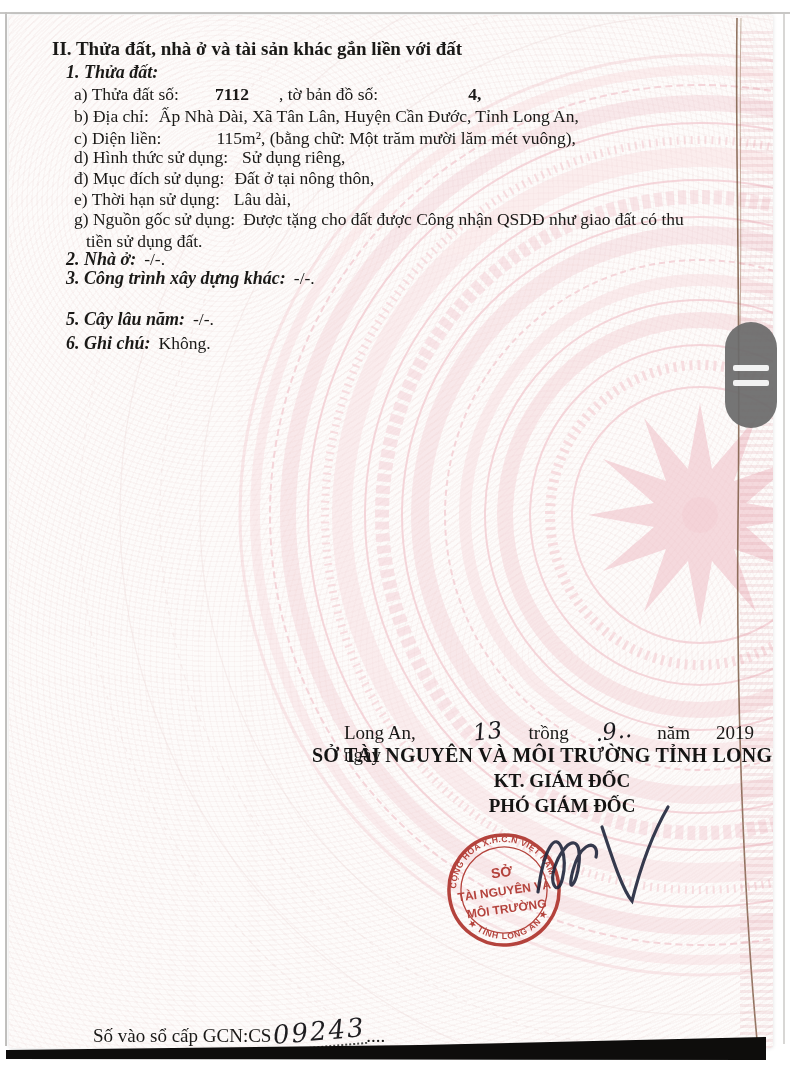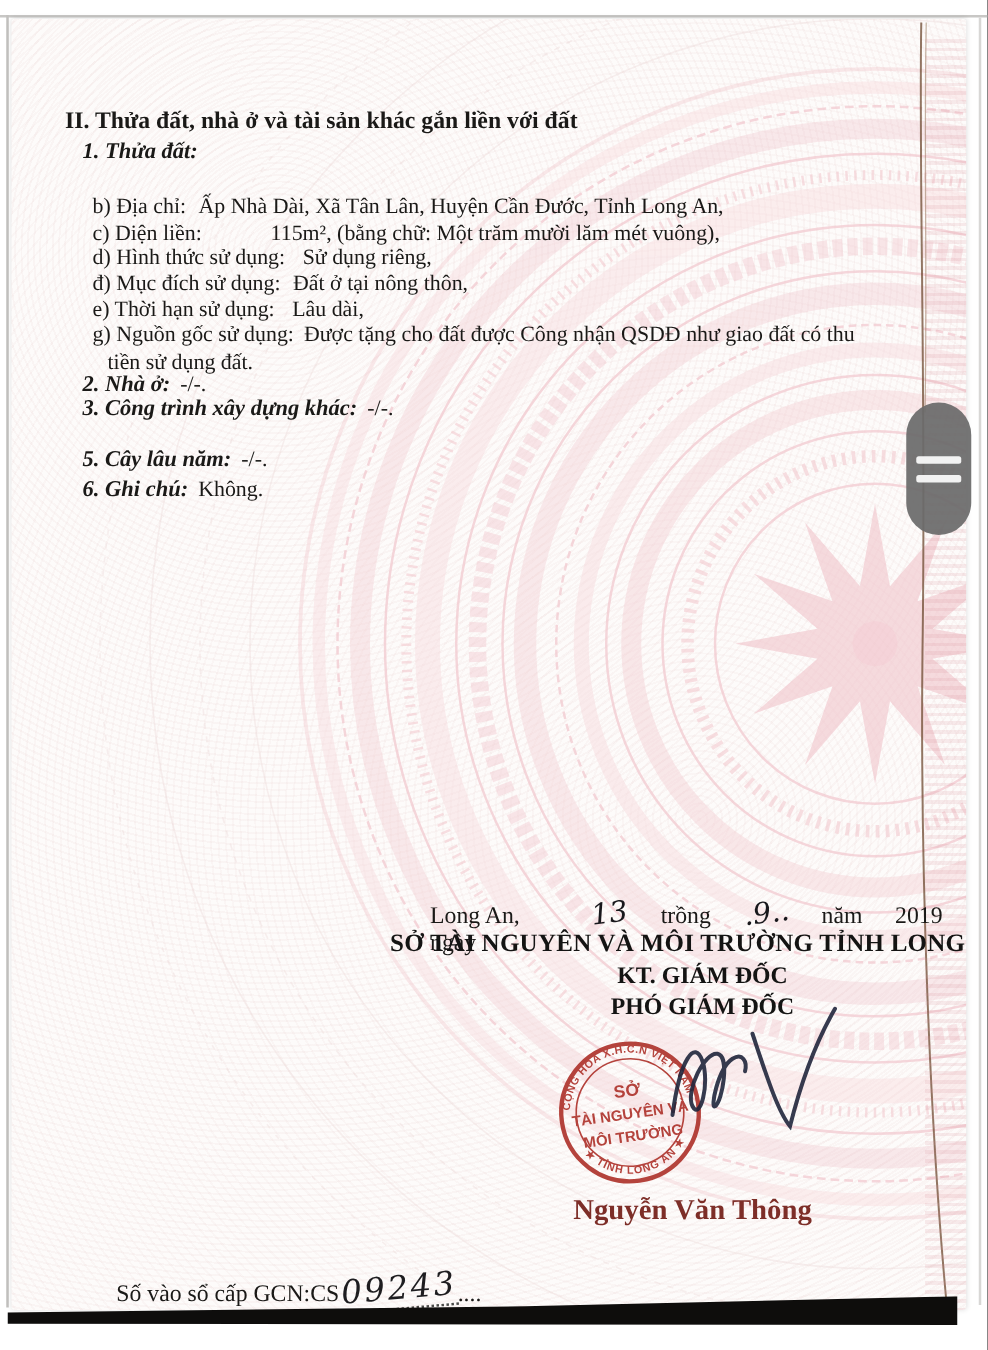--- a/index.html
+++ b/index.html
@@ -29,21 +29,21 @@
   .decor-svg{position:absolute;left:0;top:0;pointer-events:none;}
 
   
   .curl-strip{
     position:absolute;left:731px;top:15px;width:42px;height:1026px;
     background:repeating-linear-gradient(0deg, rgba(214,140,150,.20) 0 3px, rgba(255,255,255,0) 3px 7px);
     opacity:.8;
   }
 
   
-  .line{position:absolute;white-space:nowrap;font-size:17.5px;line-height:21px;margin-top:48px;}
+  .line{position:absolute;white-space:nowrap;font-size:17.5px;line-height:21px;}
   .hdr{font-weight:bold;font-size:19px;}
   .item-hd{font-weight:bold;font-style:italic;font-size:18px;}
   .b{font-weight:bold;}
   .val{}
   .m8{margin-left:8px;}  .m10{margin-left:10px;}
   .m14{margin-left:14px;} .m30{margin-left:30px;} .m36{margin-left:36px;}
   .m55{margin-left:55px;} .m90{margin-left:90px;}
 
   
   .date-line{position:absolute;left:335px;top:703px;width:410px;display:flex;justify-content:center;align-items:baseline;gap:26px;font-size:19px;}
@@ -129,20 +129,23 @@
   <div class="curl-strip"></div>
 
   <div class="line hdr" style="left:43px;top:23px;">
     <span>II. Thửa đất, nhà ở và tài sản khác gắn liền với đất</span>
   </div>
 
   <div class="line item-hd" style="left:57px;top:47px;">
     <span>1. Thửa đất:</span>
   </div>
 
+  <div class="line" style="left:65px;top:69px;">
+    <span>a) Thửa đất số:</span><span class="b m36">7112</span><span class="m30">, tờ bản đồ số:</span><span class="b m90">4,</span>
+  </div>
 
   <div class="line" style="left:65px;top:91px;">
     <span>b) Địa chỉ:</span><span class="val m10">Ấp Nhà Dài, Xã Tân Lân, Huyện Cần Đước, Tỉnh Long An,</span>
   </div>
 
   <div class="line" style="left:65px;top:113px;">
     <span>c) Diện liền:</span><span class="val m55">115m², (bằng chữ: Một trăm mười lăm mét vuông),</span>
   </div>
 
   <div class="line" style="left:65px;top:132px;">
@@ -220,23 +223,20 @@
 
   <div class="sig-wrap">
     <svg width="170" height="140" viewBox="0 0 170 140">
       <g fill="none" stroke="#20263c" stroke-width="3.2" stroke-linecap="round" opacity="0.9">
         <path d="M14,95 C20,50 32,34 38,52 C44,70 36,100 30,88 C24,76 40,44 50,46 C60,48 54,84 48,88 C44,91 50,58 62,50 C70,45 74,52 72,60"></path>
         <path d="M78,30 C88,60 98,92 108,104 C112,88 122,48 144,10"></path>
       </g>
     </svg>
   </div>
 
-  <div class="signer">
-    <span>Nguyễn Văn Thông</span>
-  </div>
 
   <div class="footer-line">
     <span>Số vào sổ cấp GCN:CS</span><span class="hand-num">09243</span><span>....</span>
   </div>
 
 </div>
 
 <div class="bottom-shadow"></div>
 
 <div class="pill">

